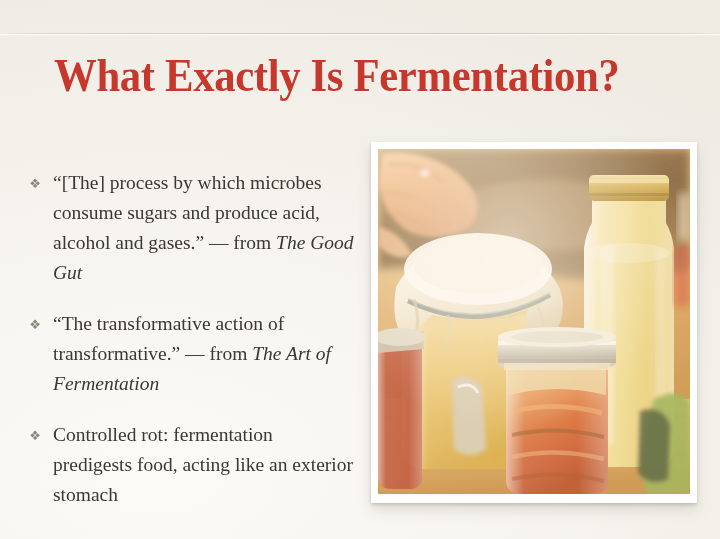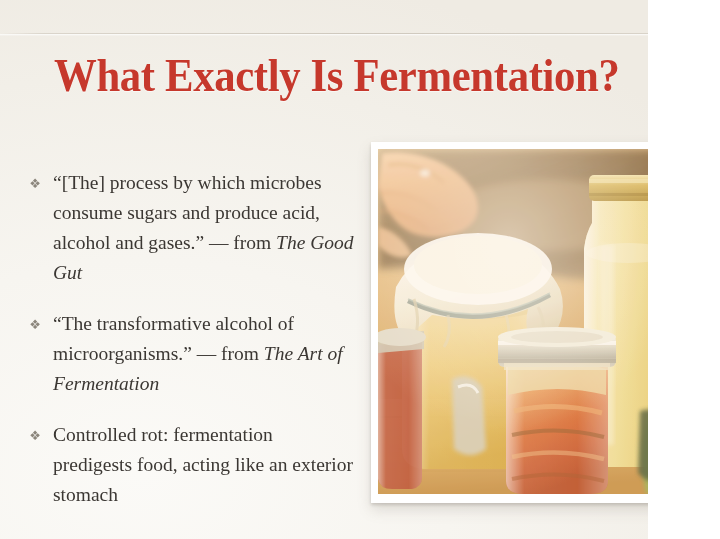--- a/index.html
+++ b/index.html
@@ -10,21 +10,21 @@
     width: 720px;
     height: 539px;
     overflow: hidden;
     font-family: "Liberation Serif", "DejaVu Serif", serif;
     background: #ffffff;
   }
 
   
   .slide {
     position: relative;
-    width: 648px;
+    width: 720px;
     height: 539px;
     box-sizing: border-box;
     background:
       radial-gradient(ellipse 115% 95% at 22% 88%, #FBFAF7 0%, #F7F5F0 42%, #F2EFE8 78%, #EFEBE3 100%);
     overflow: hidden;
   }
 
   
   .top-rule {
     position: absolute;
@@ -141,21 +141,21 @@
 
   <ul class="bullets">
 
     <li class="bullet">
       <span class="bullet-marker">❖</span>
       <span class="bullet-text">“[The] process by which microbes consume sugars and produce acid, alcohol and gases.” — from </span><span class="cite">The Good Gut</span>
     </li>
 
     <li class="bullet">
       <span class="bullet-marker">❖</span>
-      <span class="bullet-text">“The transformative alcohol of microorganisms.” — from </span><span class="cite">The Art of Fermentation</span>
+      <span class="bullet-text">“The transformative action of transformative.” — from </span><span class="cite">The Art of Fermentation</span>
     </li>
 
     <li class="bullet">
       <span class="bullet-marker">❖</span>
       <span class="bullet-text">Controlled rot: fermentation predigests food, acting like an exterior stomach</span>
     </li>
 
   </ul>
 
   <div class="photo-frame">

